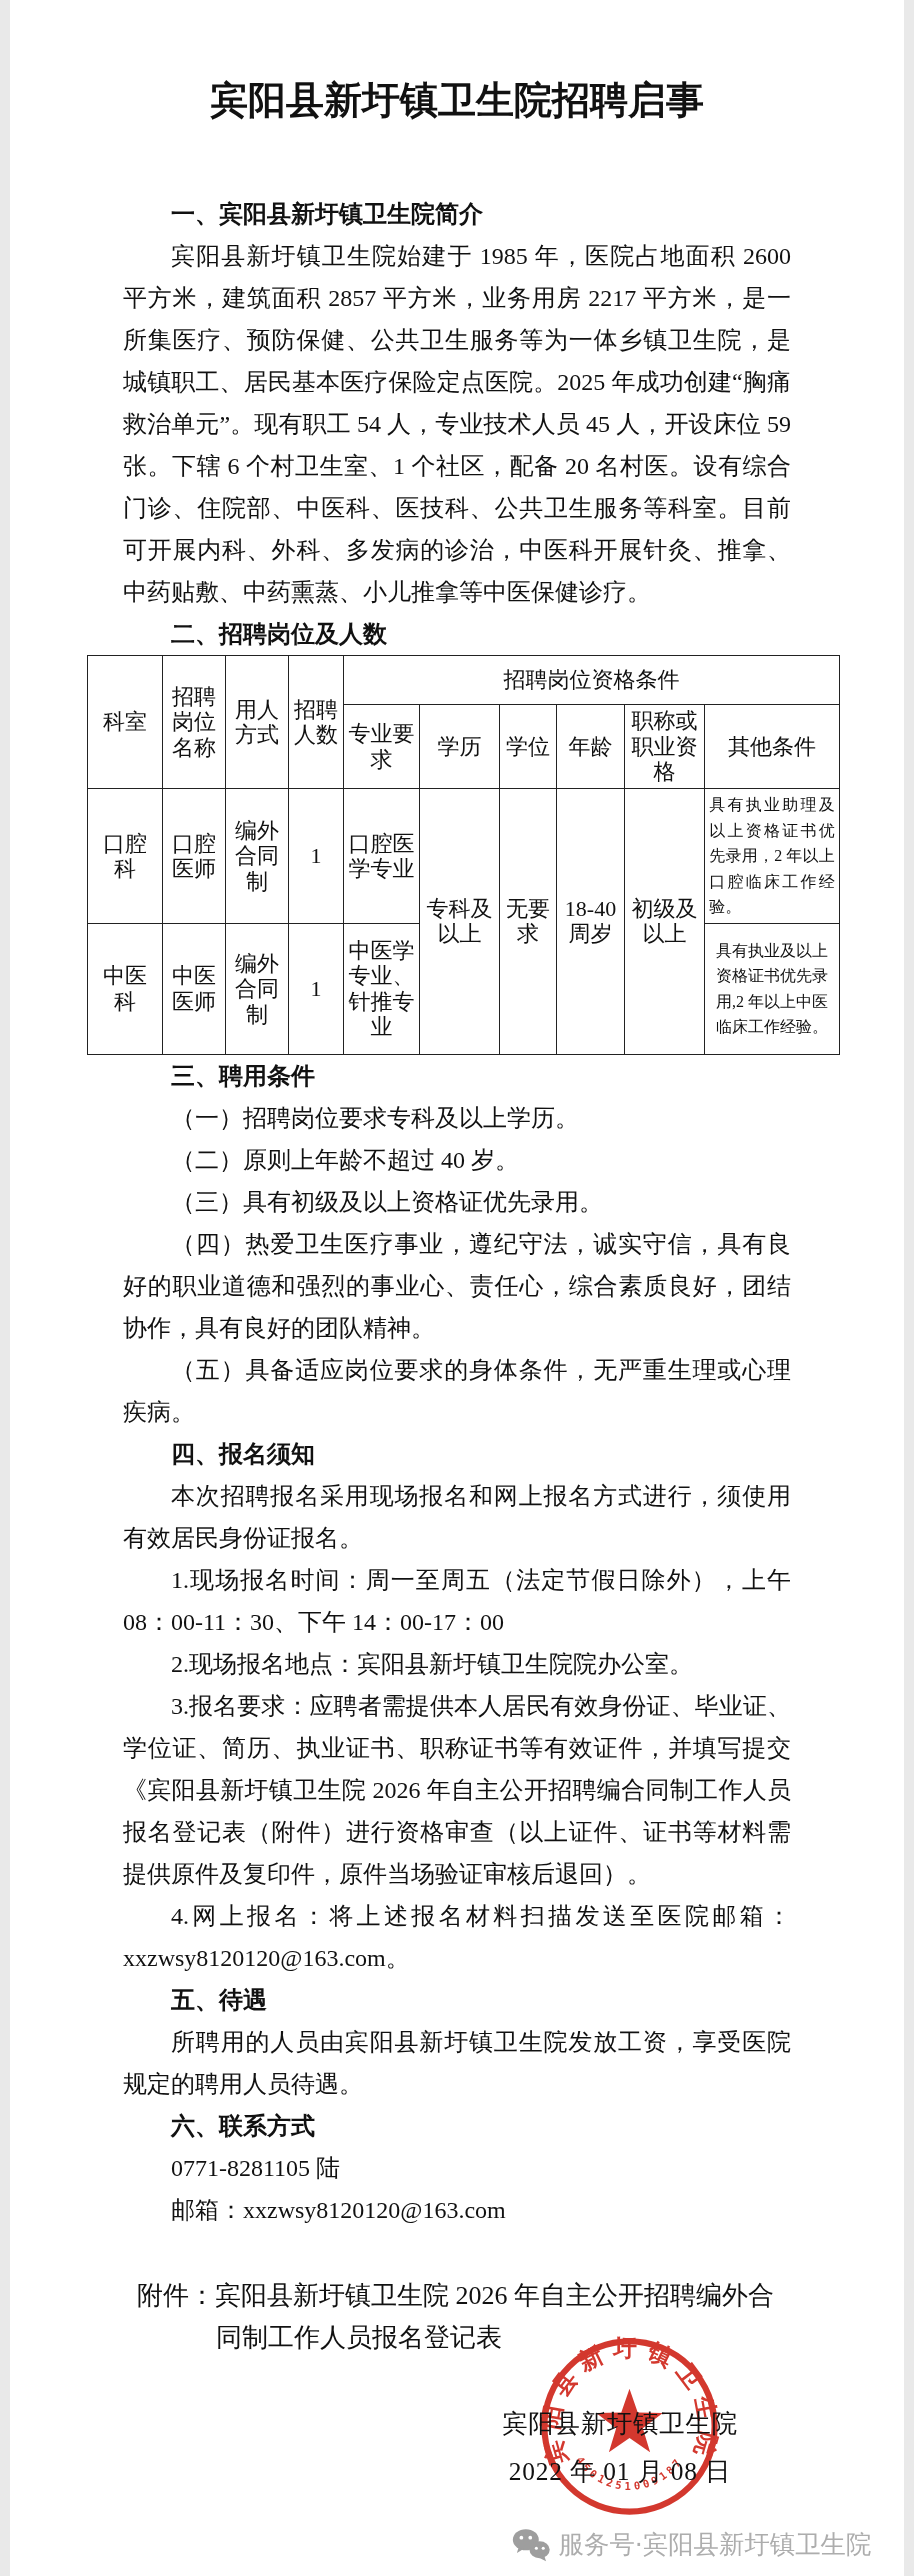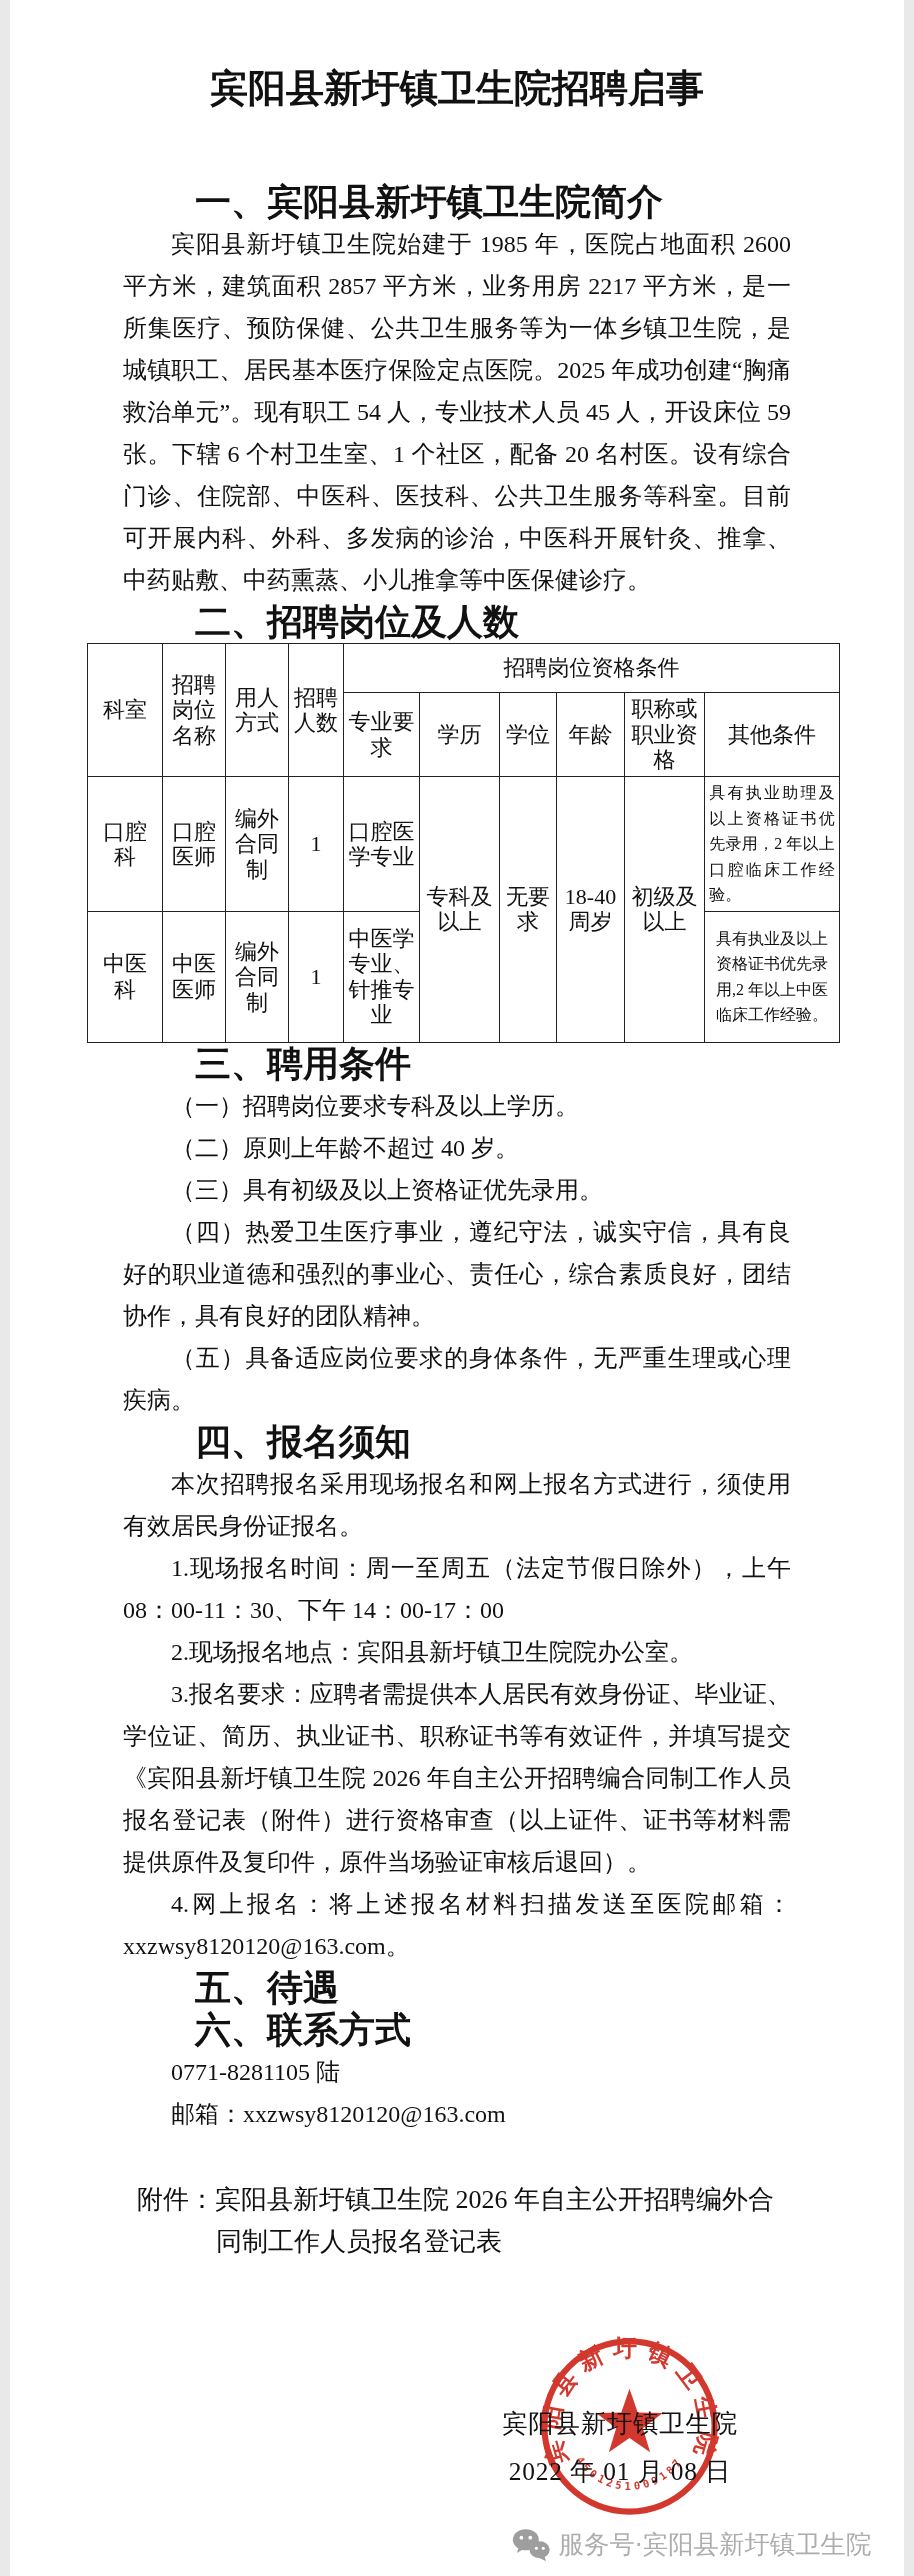--- a/index.html
+++ b/index.html
@@ -1,29 +1,29 @@
 <!DOCTYPE html>
 <html style="font-size:13.5px"><head>
 <meta charset="utf-8">
 <style>
   html,body { margin:0; padding:0; background:#e9e9e9; }
   .page {
     width:894px; height:2576px; margin:0 auto; background:#ffffff;
     position:relative; overflow:hidden; color:#111;
     font-family:"Liberation Serif","DejaVu Serif",serif;
   }
-  .inner { padding:64px 113px 0 113px; }
+  .inner { padding:64px 113px 0 113px;margin-top:12px; }
   .doc-title {
     font-family:"DejaVu Sans","Liberation Sans",sans-serif;
     font-weight:700; font-size:38px; line-height:49px;
     text-align:center; margin:0 0 68px 0;
   }
   h2.sec {
     font-family:"DejaVu Sans","Liberation Sans",sans-serif;
-    font-weight:700; font-size:36px; line-height:42px;
+    font-weight:700; font-size:24px; line-height:42px;
     margin:0; text-indent:2em;
   }
   p.body { font-size:24px; line-height:42px; margin:0; text-indent:2em; text-align:justify; }
   p.tight { margin:0; }
   table.recruit {
     border-collapse:collapse; width:753px; margin-left:-36px; table-layout:fixed;
     font-size:22px; line-height:25.4px; text-align:center;
   }
   table.recruit td { border:1.3px solid #222; padding:3.4px 4.2px; vertical-align:middle; word-break:break-all; }
   tr.hrow1 { height:49px; }
@@ -119,20 +119,21 @@
     <p class="body tight">（五）具备适应岗位要求的身体条件，无严重生理或心理疾病。</p>
 
     <h2 class="sec">四、报名须知</h2>
     <p class="body">本次招聘报名采用现场报名和网上报名方式进行，须使用有效居民身份证报名。</p>
     <p class="body tight">1.现场报名时间：周一至周五（法定节假日除外），上午 08：00-11：30、下午 14：00-17：00</p>
     <p class="body tight">2.现场报名地点：宾阳县新圩镇卫生院院办公室。</p>
     <p class="body tight">3.报名要求：应聘者需提供本人居民有效身份证、毕业证、学位证、简历、执业证书、职称证书等有效证件，并填写提交《宾阳县新圩镇卫生院 2026 年自主公开招聘编合同制工作人员报名登记表（附件）进行资格审查（以上证件、证书等材料需提供原件及复印件，原件当场验证审核后退回）。</p>
     <p class="body tight">4.网上报名：将上述报名材料扫描发送至医院邮箱：xxzwsy8120120@163.com。</p>
 
     <h2 class="sec">五、待遇</h2>
+    <p class="body">所聘用的人员由宾阳县新圩镇卫生院发放工资，享受医院规定的聘用人员待遇。</p>
 
     <h2 class="sec">六、联系方式</h2>
     <p class="body tight">0771-8281105 陆</p>
     <p class="body tight">邮箱：xxzwsy8120120@163.com</p>
 
     <p class="attachment">附件：宾阳县新圩镇卫生院 2026 年自主公开招聘编外合同制工作人员报名登记表</p>
   </div>
 
   <svg class="seal" viewBox="0 0 220 220">
     <defs>

